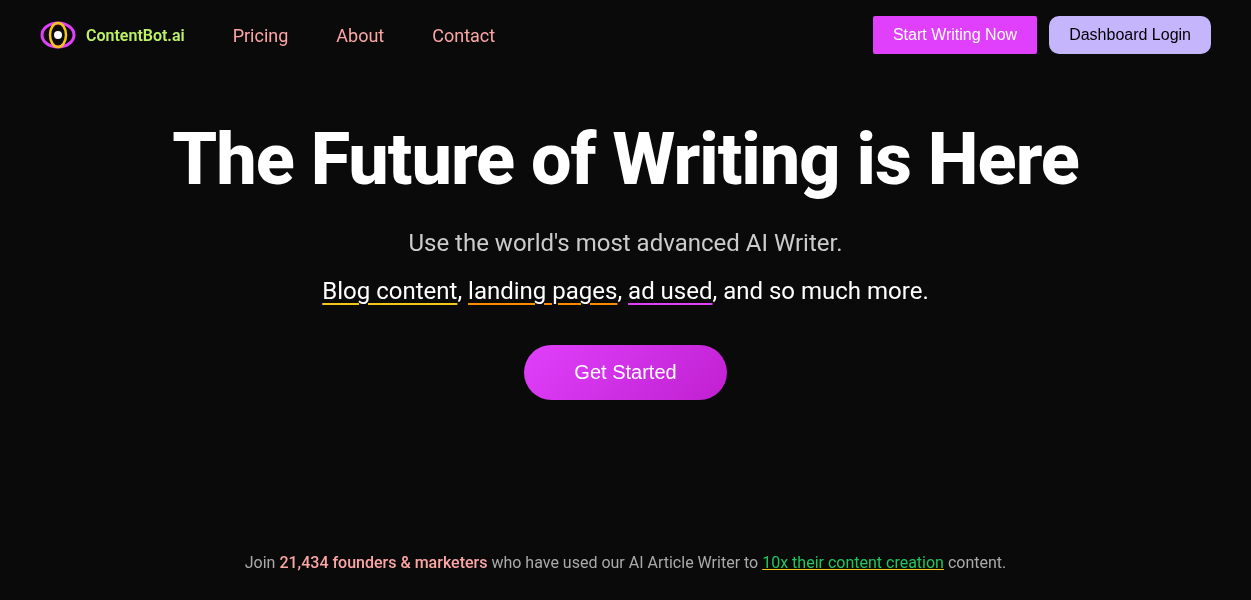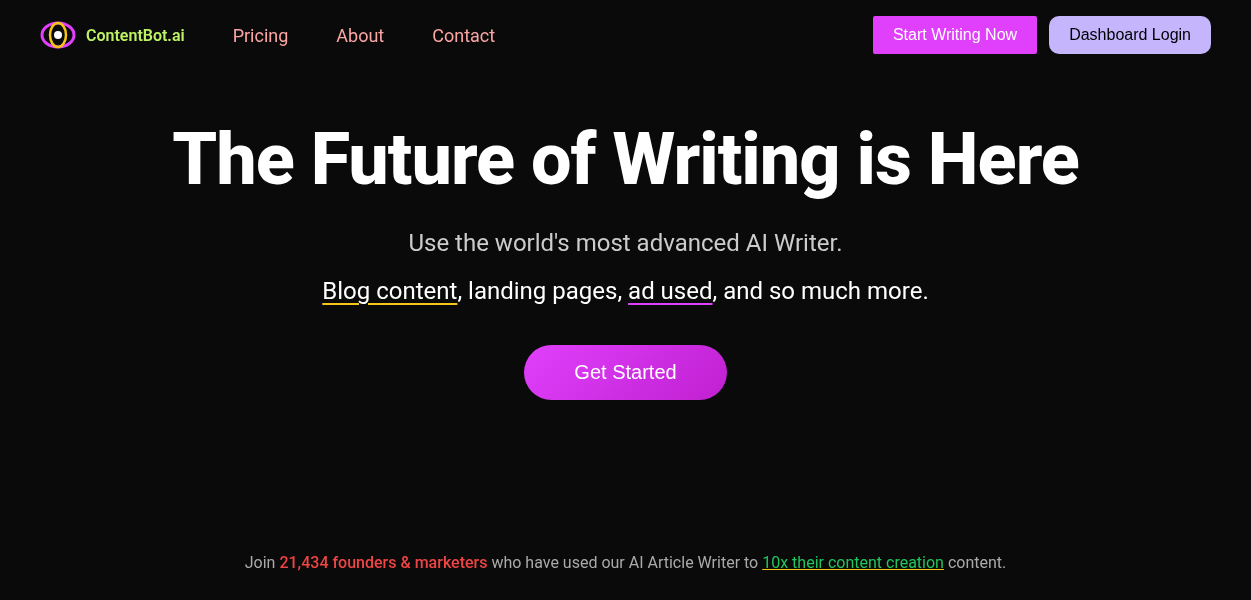--- a/index.html
+++ b/index.html
@@ -129,20 +129,21 @@
       margin-bottom: 40px;
     }
 
     .hero-features .underline-yellow {
       text-decoration: underline;
       text-decoration-color: #f5c518;
       text-underline-offset: 4px;
     }
 
     .hero-features .underline-orange {
+      text-decoration: underline;
       text-decoration-color: #ff8c00;
       text-underline-offset: 4px;
     }
 
     .hero-features .underline-pink {
       text-decoration: underline;
       text-decoration-color: #e040fb;
       text-underline-offset: 4px;
     }
 
@@ -163,21 +164,21 @@
       position: absolute;
       bottom: 28px;
       left: 0;
       right: 0;
       text-align: center;
       font-size: 16px;
       color: #aaaaaa;
     }
 
     .social-proof .highlight-founders {
-      color: #ef4444;
+      color: #fca5a5;
       font-weight: 500;
     }
 
     .social-proof .highlight-10x {
       color: #22c55e;
       text-decoration: underline;
       text-decoration-color: #f5c518;
     }
   </style>
 </head>

